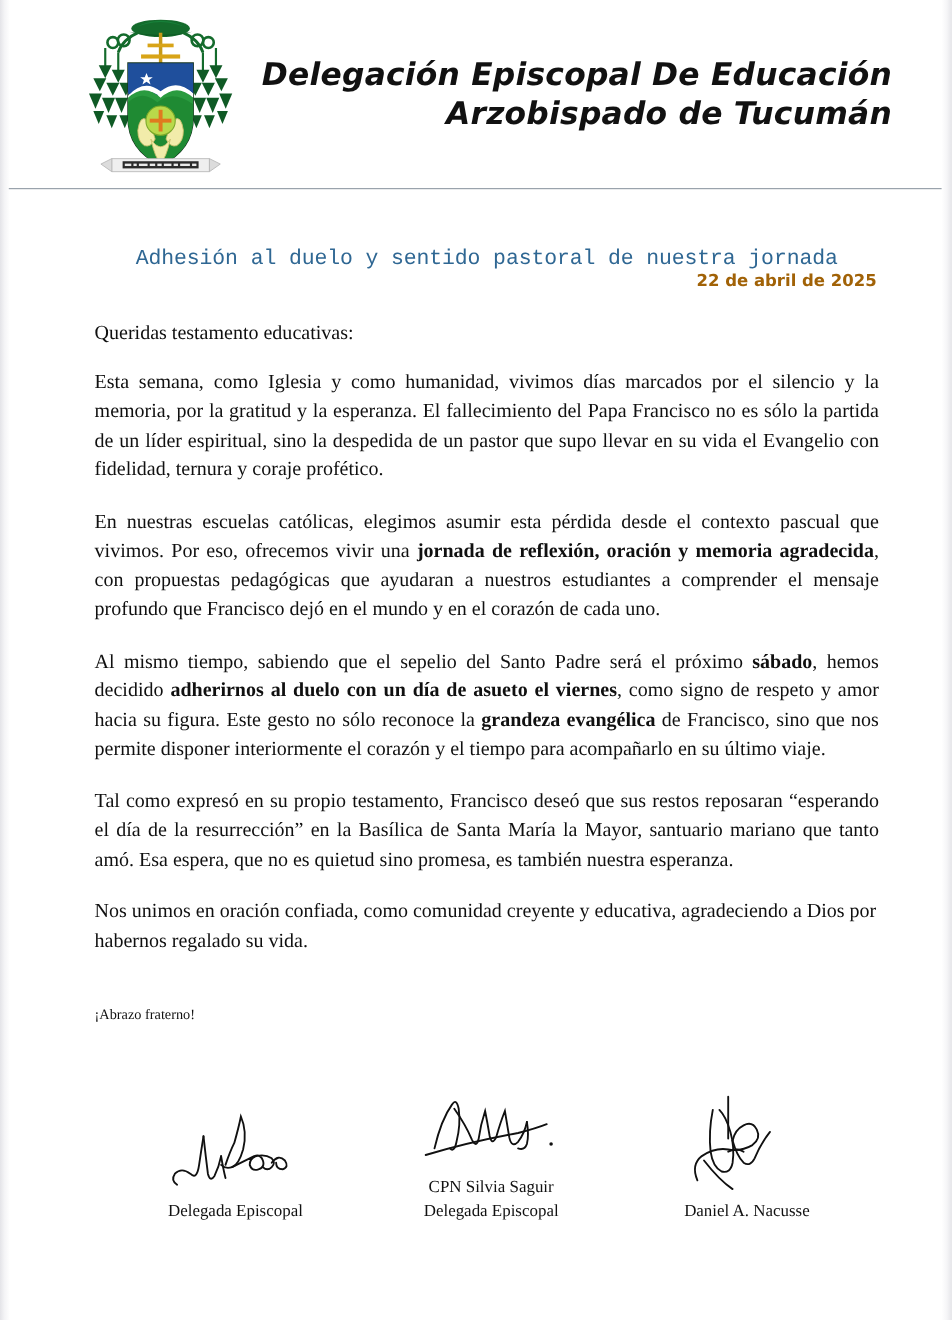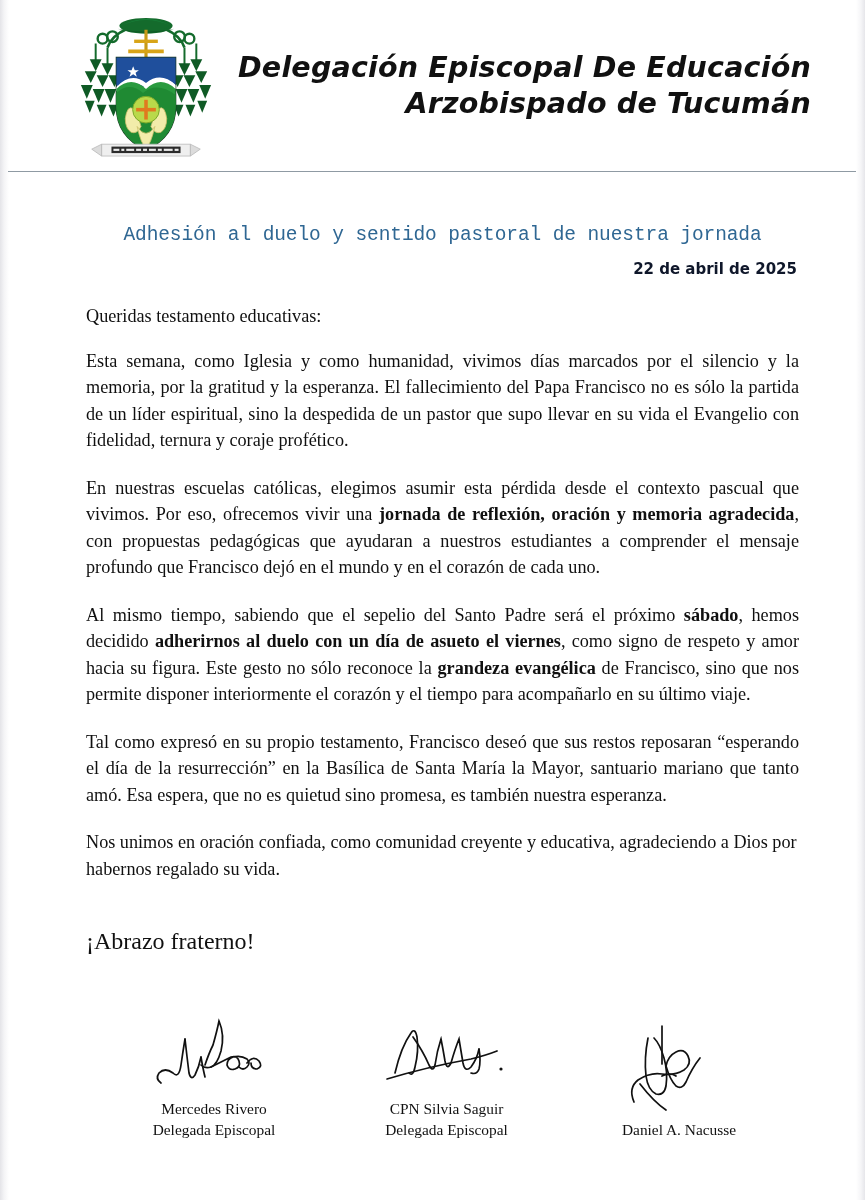--- a/index.html
+++ b/index.html
@@ -86,26 +86,25 @@
   }
   .subtitle {
     margin-top: 52px;
     text-align: center;
     font-family: Liberation Mono, monospace;
     font-size: 19.5px;
     color: #2f6793;
     letter-spacing: -0.1px;
   }
   .docdate {
-    margin-top: 14px;
     text-align: right;
     font-family: "DejaVu Sans", "Liberation Sans", sans-serif;
     font-weight: bold;
     font-size: 15px;
-    color: #0f172a;
+    color: #a16207;
     padding-right: 2px;
   }
 
   .salutation {
     margin-top: 28px;
     font-size: 18.2px;
     color: #101010;
   }
   p.body-par {
     margin: 21px 0 0 0;
@@ -115,21 +114,21 @@
     text-align: justify;
     text-justify: inter-word;
   }
   p.body-par.ragged {
     text-align: left;
   }
   p.body-par b { font-weight: bold; }
 
   .closing {
     margin-top: 46px;
-    font-size: 24px;
+    font-size: 13px;
     color: #101010;
   }
 
   
   .signatures {
     display: flex;
     justify-content: space-between;
     align-items: flex-end;
     margin-top: 56px;
     padding: 0 4px 0 12px;
@@ -286,21 +285,20 @@
             <g fill="none" stroke="#111111" stroke-width="1.7" stroke-linecap="round">
               <path d="M22 66 Q16 62 20 56 Q26 50 34 56 Q40 62 42 48 Q44 34 46 22"></path>
               <path d="M46 22 Q48 40 50 56 Q52 64 56 58 Q60 50 62 40"></path>
               <path d="M62 40 Q64 52 66 60"></path>
               <path d="M66 48 Q70 36 74 28 Q78 14 80 4 Q86 18 82 34 Q78 48 72 50 Q66 52 62 48"></path>
               <path d="M72 50 Q84 44 92 40 Q98 38 100 44 Q102 50 96 52 Q90 54 88 48 Q88 42 94 40 Q102 38 108 42 Q112 46 108 50 Q104 54 100 50"></path>
               <path d="M108 46 Q114 38 120 44 Q124 50 118 52 Q112 52 112 46"></path>
             </g>
           </svg>
         </div>
-        <div class="sig-name">Mercedes Rivero</div>
         <div class="sig-role">Delegada Episcopal</div>
       </div>
 
       <div class="sig-block mid">
         <div class="sig-mark">
           <svg width="160" height="76" viewBox="0 0 160 76" xmlns="http://www.w3.org/2000/svg">
             <g fill="none" stroke="#111111" stroke-width="1.7" stroke-linecap="round">
               <path d="M28 52 Q34 26 44 12 Q48 6 50 16 Q52 30 48 46 Q46 56 42 52"></path>
               <path d="M46 16 Q56 30 62 44 Q66 52 68 44 Q70 30 74 18 Q76 28 78 40 Q80 50 84 42 Q88 28 92 18 Q94 30 96 42 Q98 52 104 46 Q110 38 112 28"></path>
               <path d="M112 28 Q114 40 112 48 Q110 54 104 52"></path>

